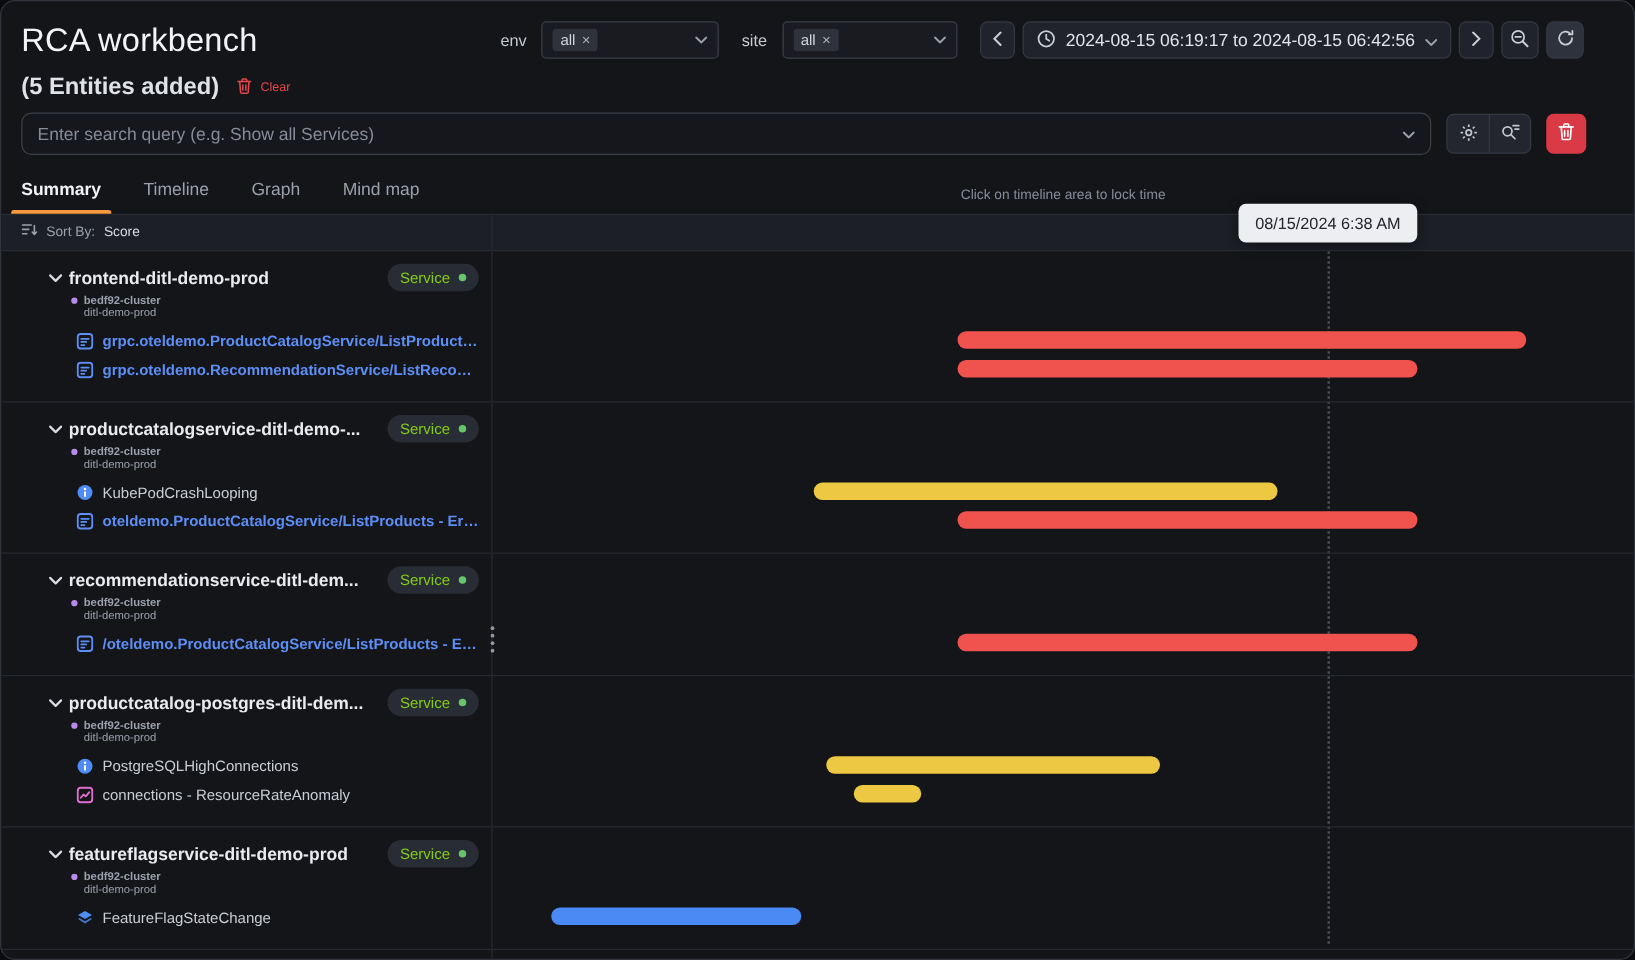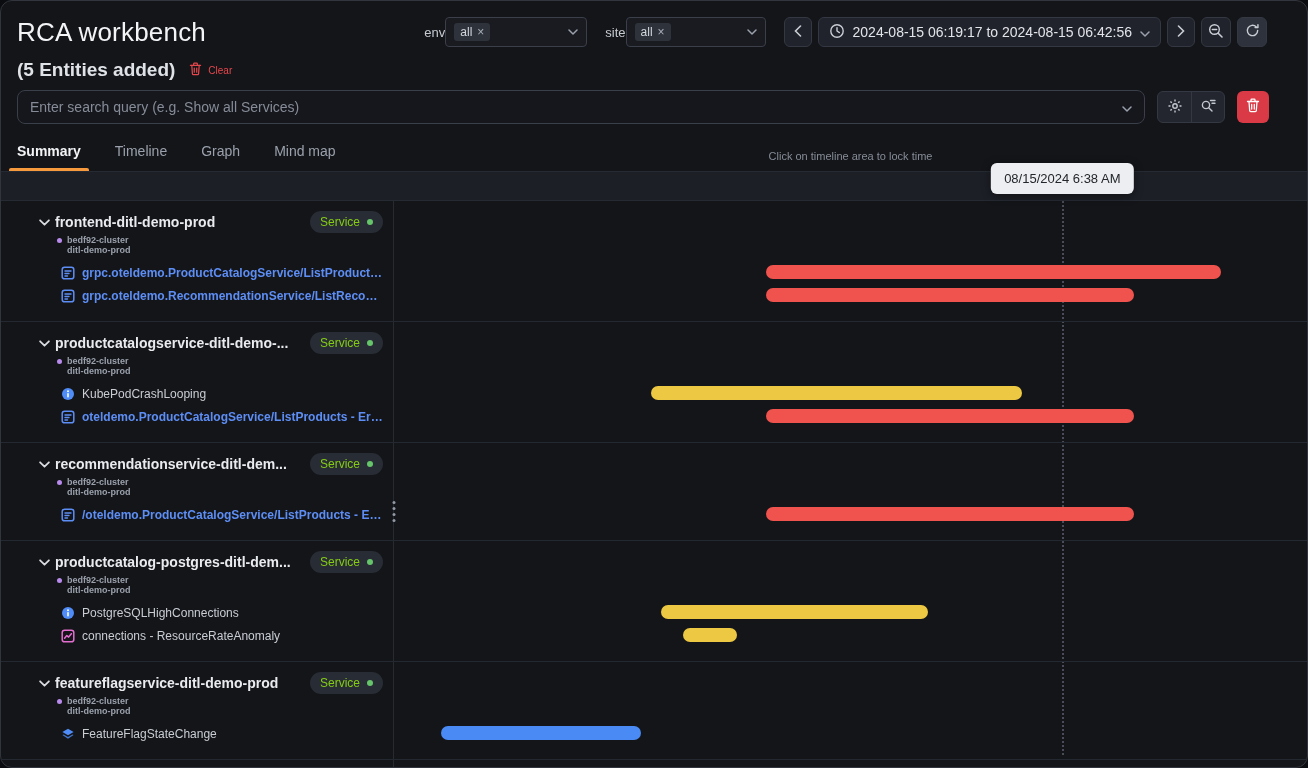--- a/index.html
+++ b/index.html
@@ -5,21 +5,21 @@
   * { margin:0; padding:0; box-sizing:border-box; }
   html,body { background:#0b0c0f; }
   body { font-family:"Liberation Sans","DejaVu Sans",sans-serif; display:flex; justify-content:center; }
   .window { width:1308px; height:768px; background:#141519; border:1px solid #32353d; border-radius:12px;
             overflow:hidden; position:relative; display:flex; flex-direction:column; color:#e7e9ee; }
 
   
   .topbar { display:flex; align-items:center; height:54px; padding:8px 40px 0 16px; flex:none; }
   .page-title { font-size:26px; font-weight:500; color:#f3f4f6; letter-spacing:.2px; }
   .topbar-controls { margin-left:auto; display:flex; align-items:center; gap:18px; }
-  .filter-group { display:flex; align-items:center; gap:0; }
+  .filter-group { display:flex; align-items:center; gap:12px; }
   .filter-label { font-size:13px; color:#c6cad1; }
   .select { width:142px; height:30px; background:#191b21; border:1px solid #3a3f4a; border-radius:4px;
             display:flex; align-items:center; padding:0 8px; cursor:pointer; }
   .chip { background:#2e323b; border-radius:3px; padding:2px 6px; font-size:12px; color:#d4d7dd;
           display:flex; align-items:center; gap:5px; }
   .chip-x { color:#aab0ba; font-size:12px; cursor:pointer; line-height:1; }
   .select .caret { margin-left:auto; display:flex; }
   .time-controls { display:flex; align-items:center; gap:6px; }
   .tbtn { height:30px; background:#20232b; border:1px solid #343843; border-radius:6px; color:#c9cdd4;
           display:flex; align-items:center; justify-content:center; cursor:pointer; font-family:inherit; }
@@ -71,21 +71,21 @@
   .group-left { width:393px; flex:none; padding:10px 10px 14px 16px; border-right:1px solid #262a32; }
   .group-header { display:flex; align-items:center; margin-left:22px; gap:5px; height:22px; }
   .chev { display:flex; flex:none; cursor:pointer; }
   .entity-name { font-size:14px; font-weight:700; color:#e9ebef; white-space:nowrap; overflow:hidden;
                  text-overflow:ellipsis; max-width:245px; cursor:pointer; }
   .badge { margin-left:auto; height:22px; background:#282c34; border-radius:11px; display:flex; align-items:center;
            gap:7px; padding:0 10px; font-size:12px; color:#84cc16; flex:none; }
   .badge-dot { width:6px; height:6px; border-radius:50%; background:#66c46a; }
   .cluster-block { margin-left:40px; margin-top:2px; }
   .cluster-line { display:flex; align-items:center; gap:5px; font-size:9px; color:#9aa1ac; line-height:10px; font-weight:600; }
-  .cluster-line.ns { margin-left:10px; font-weight:700; }
+  .cluster-line.ns { margin-left:10px; font-weight:400; }
   .cluster-dot { width:5px; height:5px; border-radius:50%; background:#b88aec; flex:none; }
   .children { margin-top:6px; margin-left:44px; }
   .child-row { display:flex; align-items:center; height:23px; gap:7px; cursor:pointer; }
   .child-icon { width:14px; height:14px; flex:none; display:flex; }
   .child-label { font-size:12px; white-space:nowrap; overflow:hidden; text-overflow:ellipsis; }
   .child-row.link .child-label { color:#5d8ef5; font-weight:700; }
   .child-row.plain .child-label { color:#c9cdd4; }
   .group-right { flex:1; position:relative; }
   .bar { position:absolute; height:14px; border-radius:7px; cursor:pointer; }
   .filler { flex:1; display:flex; position:relative; z-index:1; }
@@ -222,20 +222,28 @@
     <nav class="tabs">
         <button class="tab active"><span class="tab-label">Summary</span><span class="tab-underline" style="background: rgb(247, 154, 62);"></span></button>
         <button class="tab"><span class="tab-label">Timeline</span></button>
         <button class="tab"><span class="tab-label">Graph</span></button>
         <button class="tab"><span class="tab-label">Mind map</span></button>
       </nav>
     <div class="hint" style="left: calc(50% + 196.5px);">Click on timeline area to lock time</div>
   </div>
 
   <div class="axis-row">
+    <div class="axis-left">
+      <span><svg width="13" height="12" viewBox="0 0 13 12" fill="none" stroke="#9aa1ac" stroke-width="1.3" stroke-linecap="round">
+            <path d="M1 2h7M1 5.5h5M1 9h3.5"></path>
+            <path d="M10.5 2.5v7M10.5 9.5L8.8 7.6M10.5 9.5l1.7-1.9"></path>
+          </svg></span>
+      <span class="sort-label">Sort By:</span>
+      <span class="sort-value">Score</span>
+    </div>
   </div>
 
   <div class="content">
     <div class="locked-line" style="left: calc(73.2% + 105.324px);"></div>
     <div class="groups-stack">
   <div class="group">
     <div class="group-left">
       <div class="group-header">
         <span class="chev">
           <svg width="11" height="7" viewBox="0 0 10 6" fill="none">

